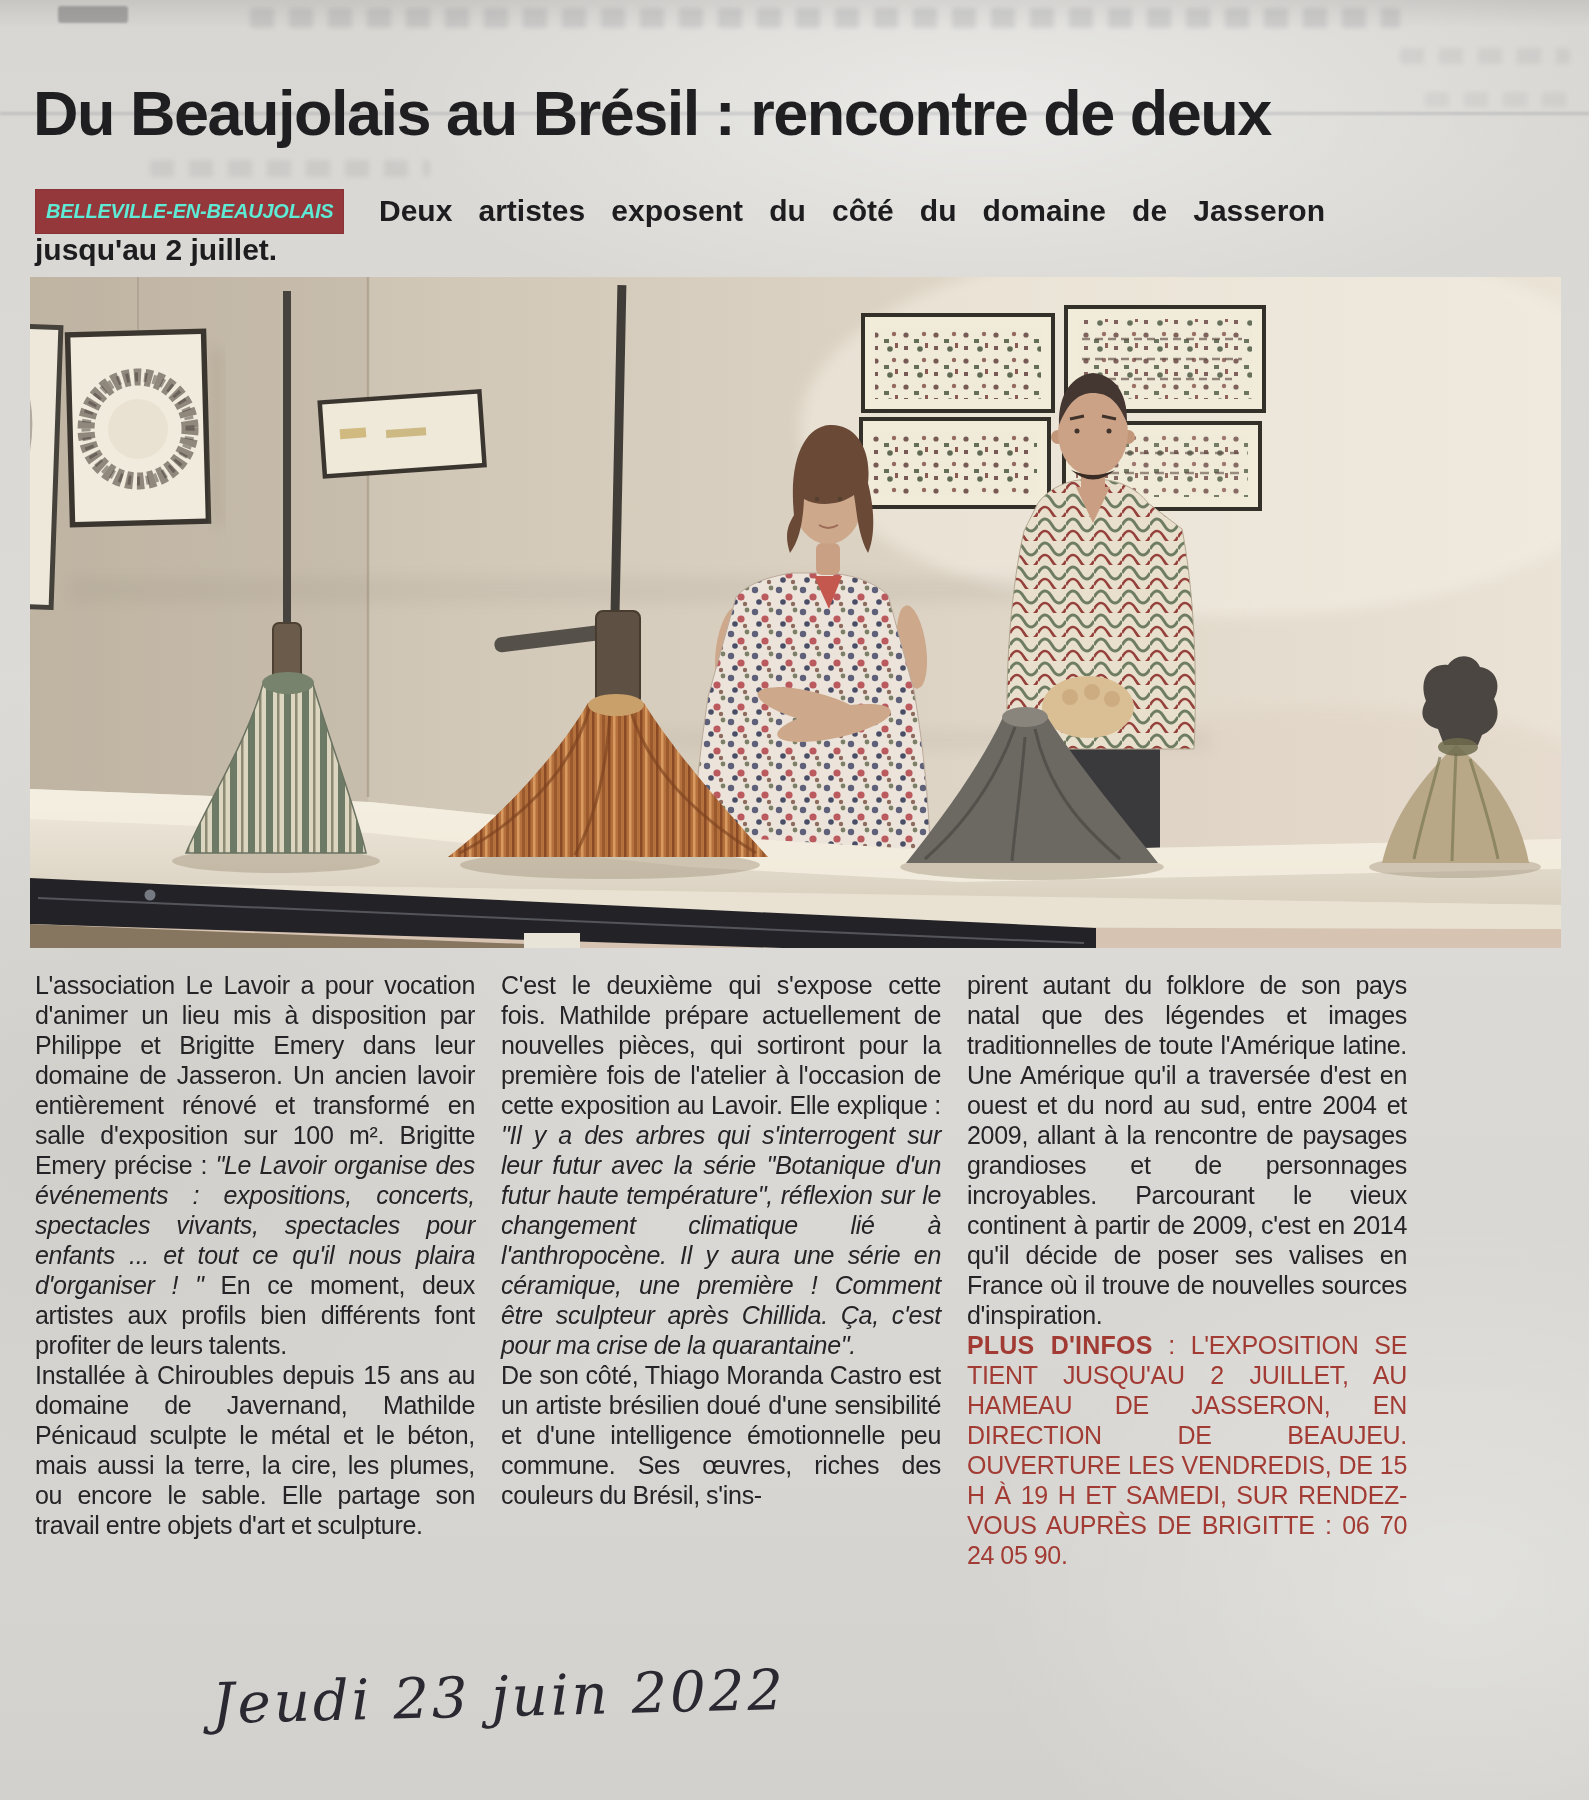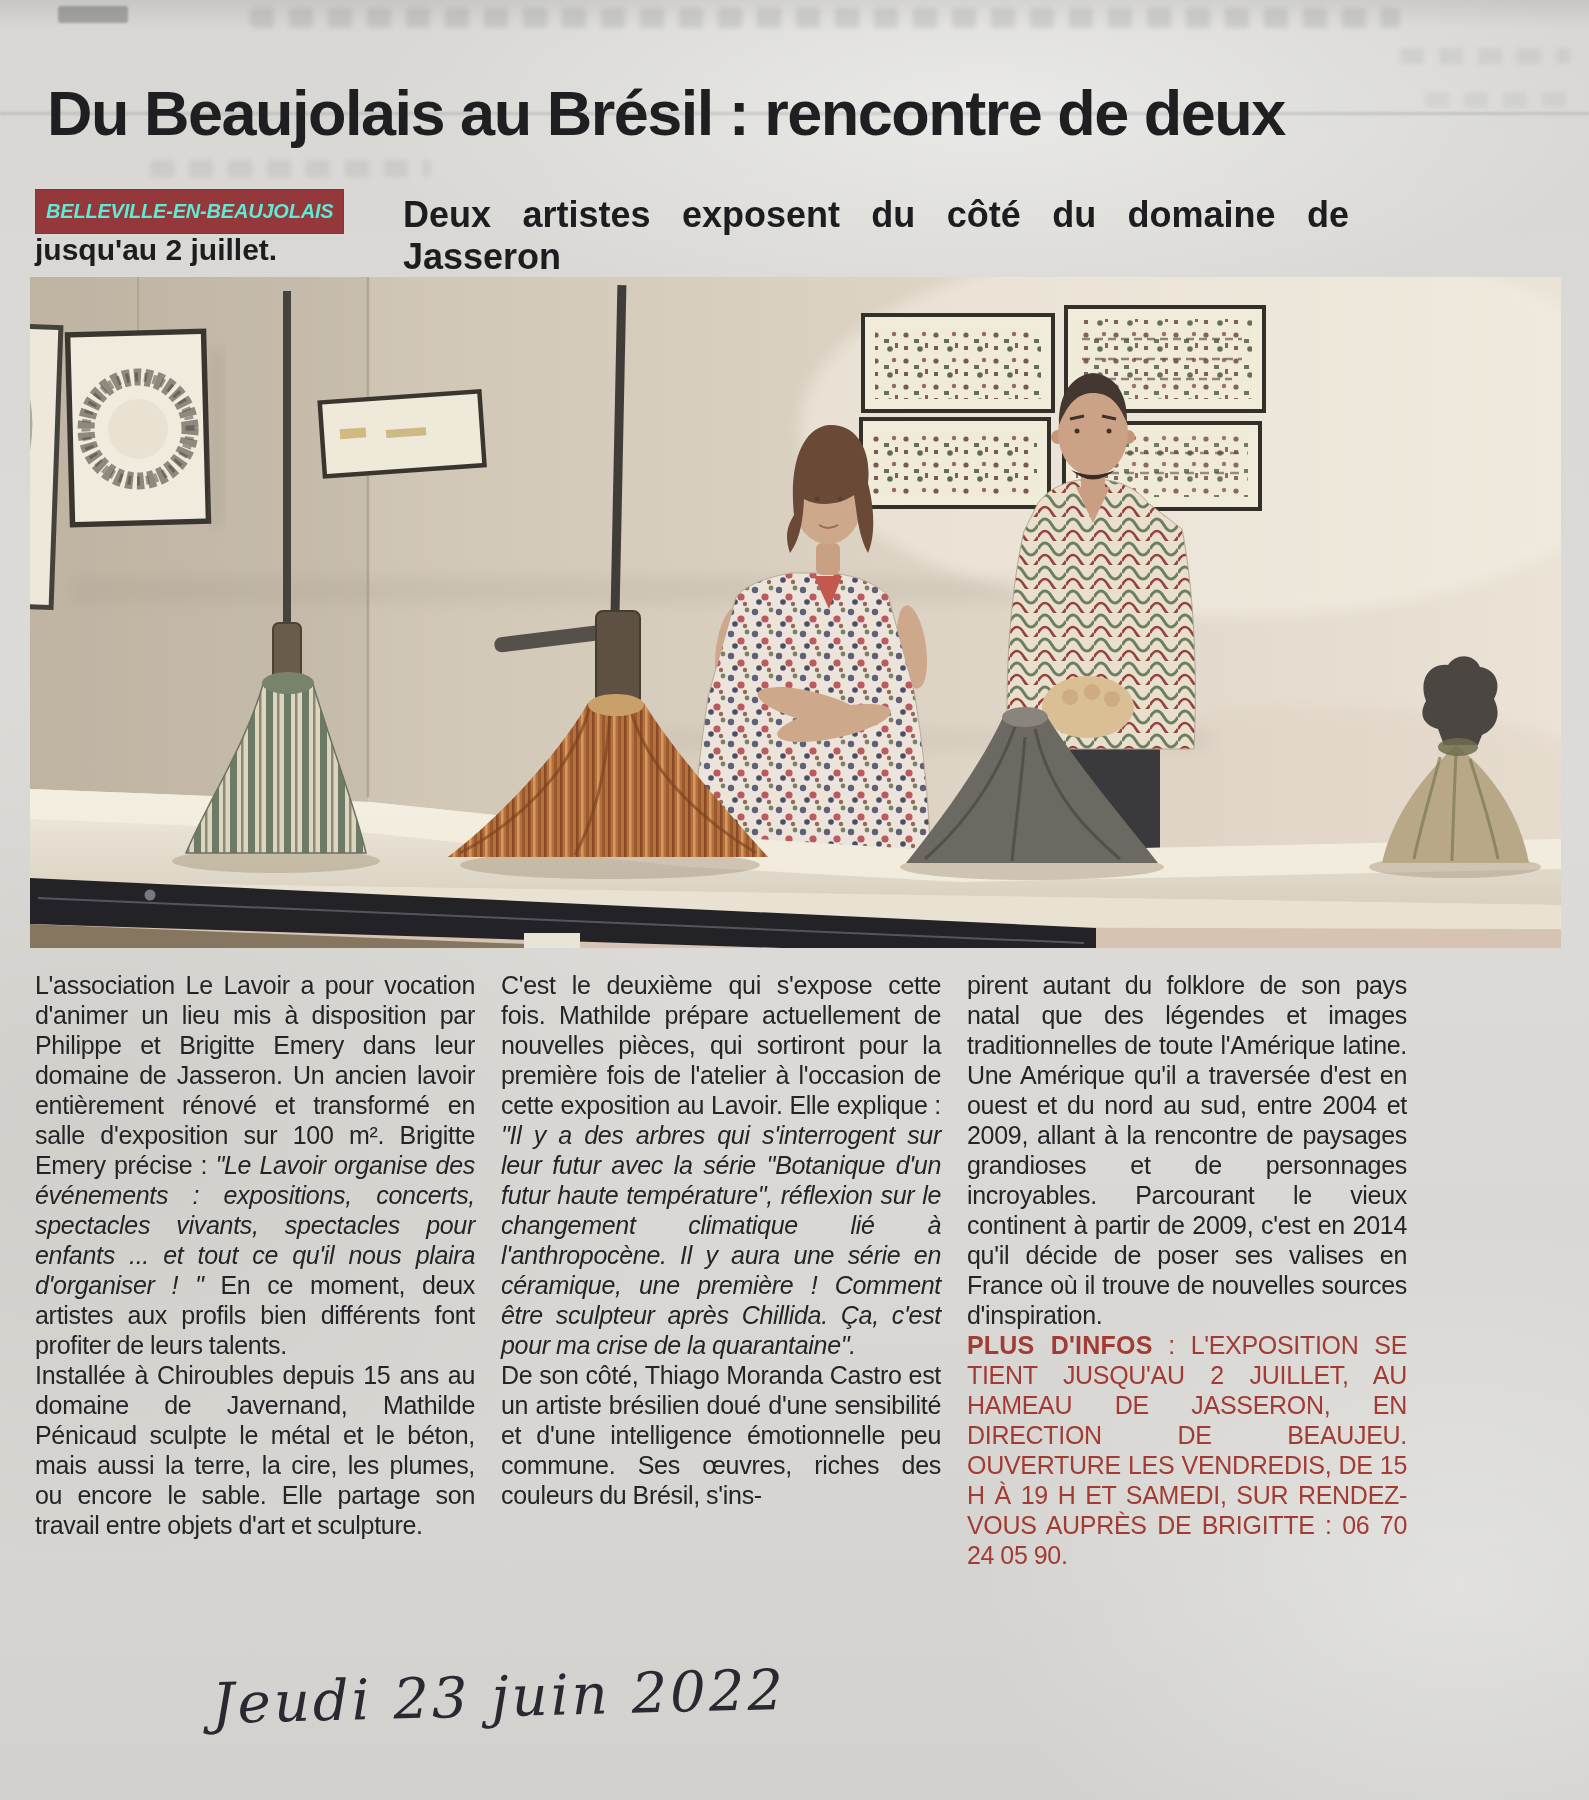--- a/index.html
+++ b/index.html
@@ -13,26 +13,26 @@
     background:
       radial-gradient(ellipse 900px 320px at 62% 6%, rgba(255,255,255,.45), transparent 70%),
       radial-gradient(ellipse 700px 520px at 92% 88%, rgba(255,255,255,.30), transparent 70%),
       radial-gradient(ellipse 860px 640px at 6% 62%, rgba(125,120,110,.10), transparent 70%);
   }
   .scanline{position:absolute;left:0;top:112px;width:100%;height:3px;background:rgba(95,100,112,.20);filter:blur(1px);}
   .ghost{position:absolute;filter:blur(2.5px);opacity:.55;pointer-events:none;}
   .ghost-bar{background:repeating-linear-gradient(90deg, rgba(108,110,120,.30) 0 24px, rgba(108,110,120,0) 24px 39px);border-radius:3px;}
   .ghost-blob{background:rgba(42,42,48,.55);border-radius:3px;filter:blur(1.2px);}
 
-  .headline{position:absolute;left:47px;top:34px;width:1540px;font-size:63px;line-height:74px;
+  .headline{position:absolute;left:33px;top:34px;width:1540px;font-size:63px;line-height:74px;
     font-weight:bold;letter-spacing:-1.5px;color:#1f1f21;}
   .badge{position:absolute;left:35px;top:189px;height:45px;display:inline-flex;align-items:center;
     padding:0 11px;color:#5eead4;font-size:20px;font-weight:bold;letter-spacing:-.2px;white-space:nowrap;
     box-shadow:0 0 0 1px rgba(0,0,0,.08) inset;font-style:italic;}
-  .lede1{position:absolute;left:403px;top:194px;width:946px;font-size:36px;font-weight:bold;color:#1d1d1f;
+  .lede1{position:absolute;left:379px;top:194px;width:946px;font-size:30px;font-weight:bold;color:#1d1d1f;
     text-align:justify;text-align-last:justify;}
   .lede2{position:absolute;left:35px;top:233px;font-size:30px;font-weight:bold;color:#1d1d1f;}
 
   .photo{position:absolute;left:30px;top:277px;width:1531px;height:671px;background:#d8cfc0;}
   .photo svg{display:block;}
 
   .columns{position:absolute;left:35px;top:970px;width:1372px;
     display:grid;grid-template-columns:440px 440px 440px;column-gap:26px;
     font-size:25px;line-height:30px;letter-spacing:-.3px;word-spacing:-.5px;
     text-align:justify;color:#242427;}

